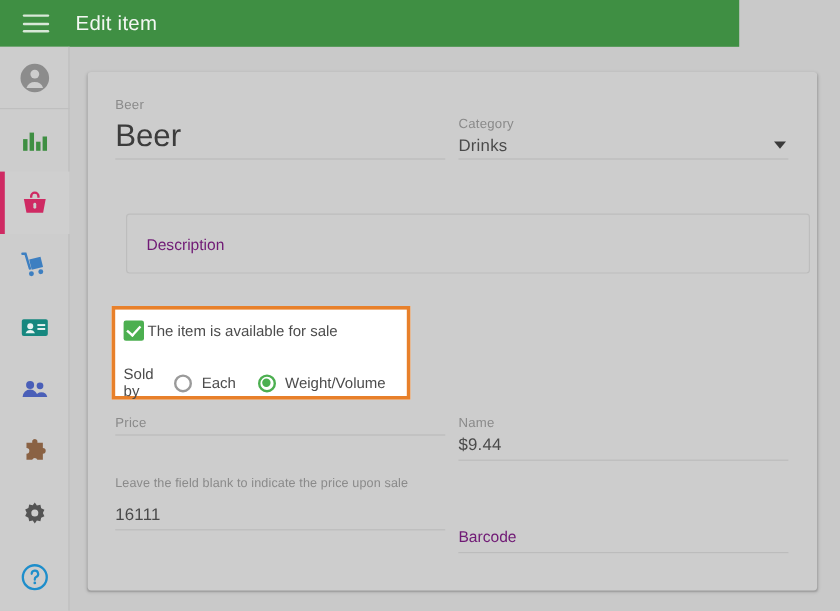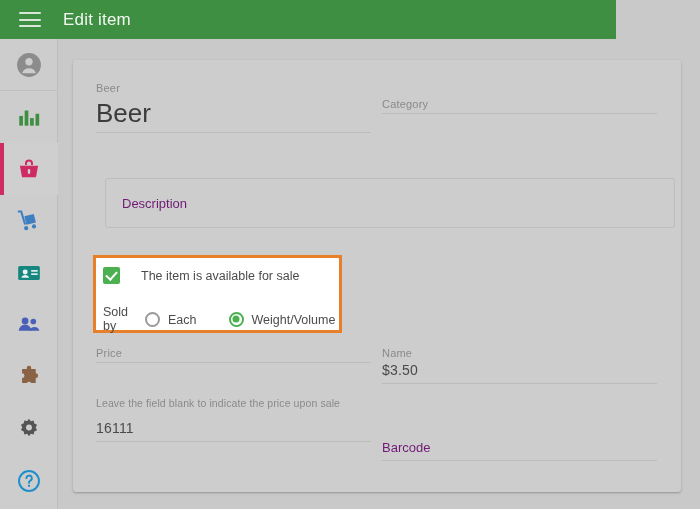--- a/index.html
+++ b/index.html
@@ -122,28 +122,28 @@
     width: 17px; height: 17px;
     background: #4caf50; border-radius: 2px;
     position: relative; cursor: pointer;
   }
   .checkbox::after {
     content: ""; position: absolute;
     left: 5px; top: 2px; width: 5px; height: 9px;
     border: solid #ffffff; border-width: 0 2px 2px 0;
     transform: rotate(42deg);
   }
-  .checkbox-label { font-size: 12.5px; color: #4c4c4c; margin-left: 21px; white-space: nowrap; }
+  .checkbox-label { font-size: 12.5px; color: #4c4c4c; margin-left: 3px; white-space: nowrap; }
 
   .soldby-row {
     position: absolute; left: 7px; top: 47px;
     display: flex; align-items: center;
   }
   .soldby-label { font-size: 12.5px; color: #4c4c4c; margin-right: 17px; }
-  .radio { display: flex; align-items: flex-end; cursor: pointer; margin-right: 32px; }
+  .radio { display: flex; align-items: center; cursor: pointer; margin-right: 18px; }
   .radio-circle {
     width: 15px; height: 15px; border-radius: 50%;
     border: 2px solid #9a9a9a; background: transparent;
     position: relative;
   }
   .radio.checked .radio-circle { border-color: #4caf50; }
   .radio.checked .radio-circle::after {
     content: ""; position: absolute;
     left: 50%; top: 50%; transform: translate(-50%,-50%);
     width: 7px; height: 7px; border-radius: 50%; background: #4caf50;
@@ -259,20 +259,24 @@
   <div class="card">
 
     <div class="field" id="field-name">
       <div class="flabel">Beer</div>
       <div class="fvalue big">Beer</div>
       <div class="underline"></div>
     </div>
 
     <div class="field" id="field-category">
       <div class="flabel">Category</div>
+      <div class="catrow">
+        <div class="fvalue">Drinks</div>
+        <div class="caret"></div>
+      </div>
       <div class="underline"></div>
     </div>
 
     <div class="field" id="field-description">
       <div class="fplaceholder">Description</div>
     </div>
 
     <div class="highlight-box">
 
       <div class="checkbox-row">
@@ -297,21 +301,21 @@
     </div>
 
     <div class="field" id="field-price">
       <div class="flabel">Price</div>
       <div class="underline"></div>
     </div>
     <div class="helper" id="price-helper">Leave the field blank to indicate the price upon sale</div>
 
     <div class="field" id="field-cost">
       <div class="flabel">Name</div>
-      <div class="fvalue">$3.50</div>
+      <div class="fvalue">$9.44</div>
       <div class="underline"></div>
     </div>
 
     <div class="field" id="field-sku">
       <div class="fvalue">16111</div>
       <div class="underline"></div>
     </div>
 
     <div class="field" id="field-barcode">
       <div class="fplaceholder">Barcode</div>

